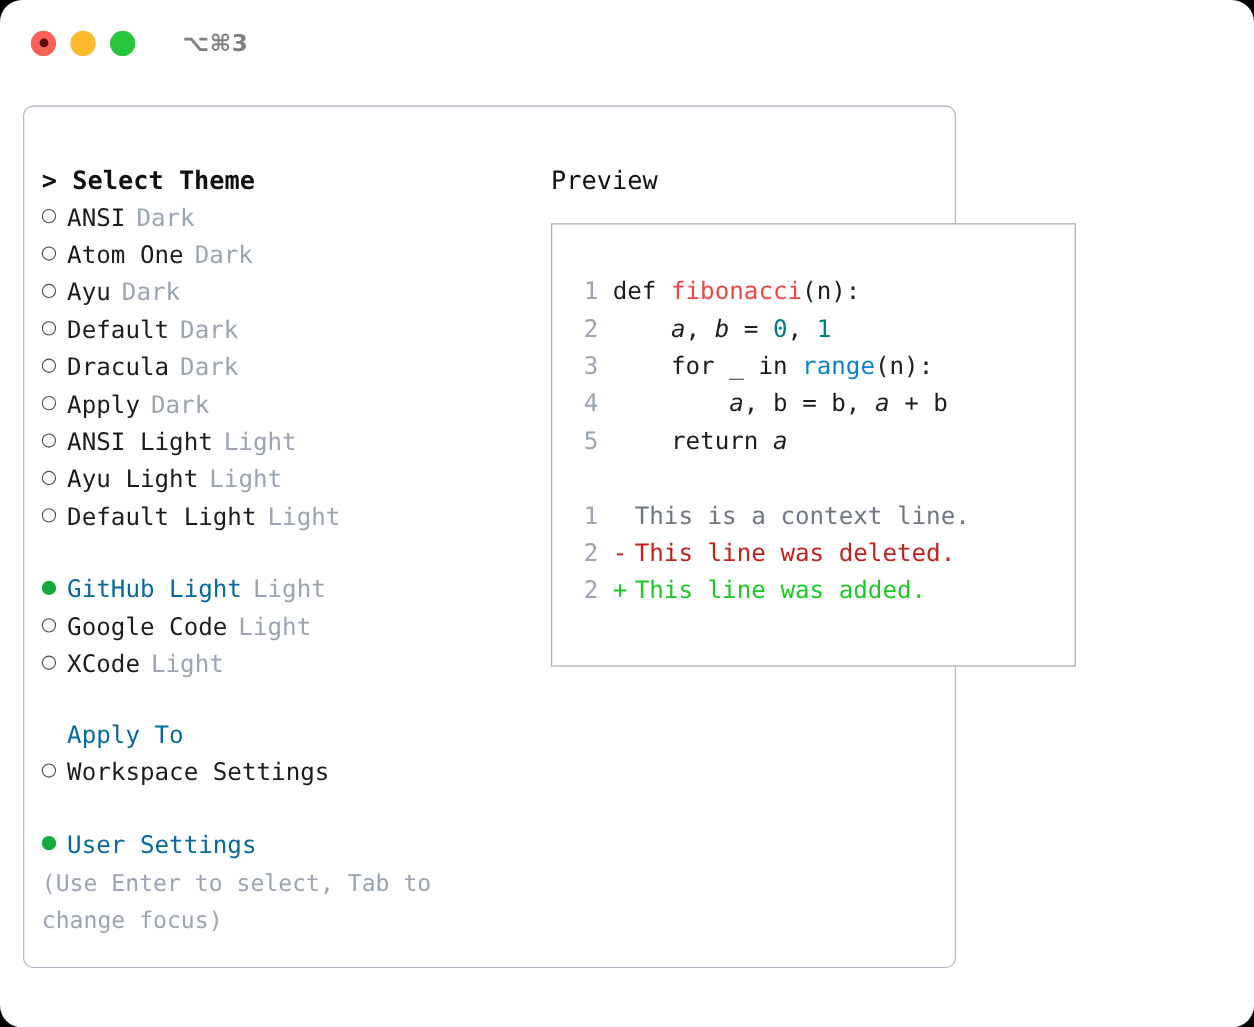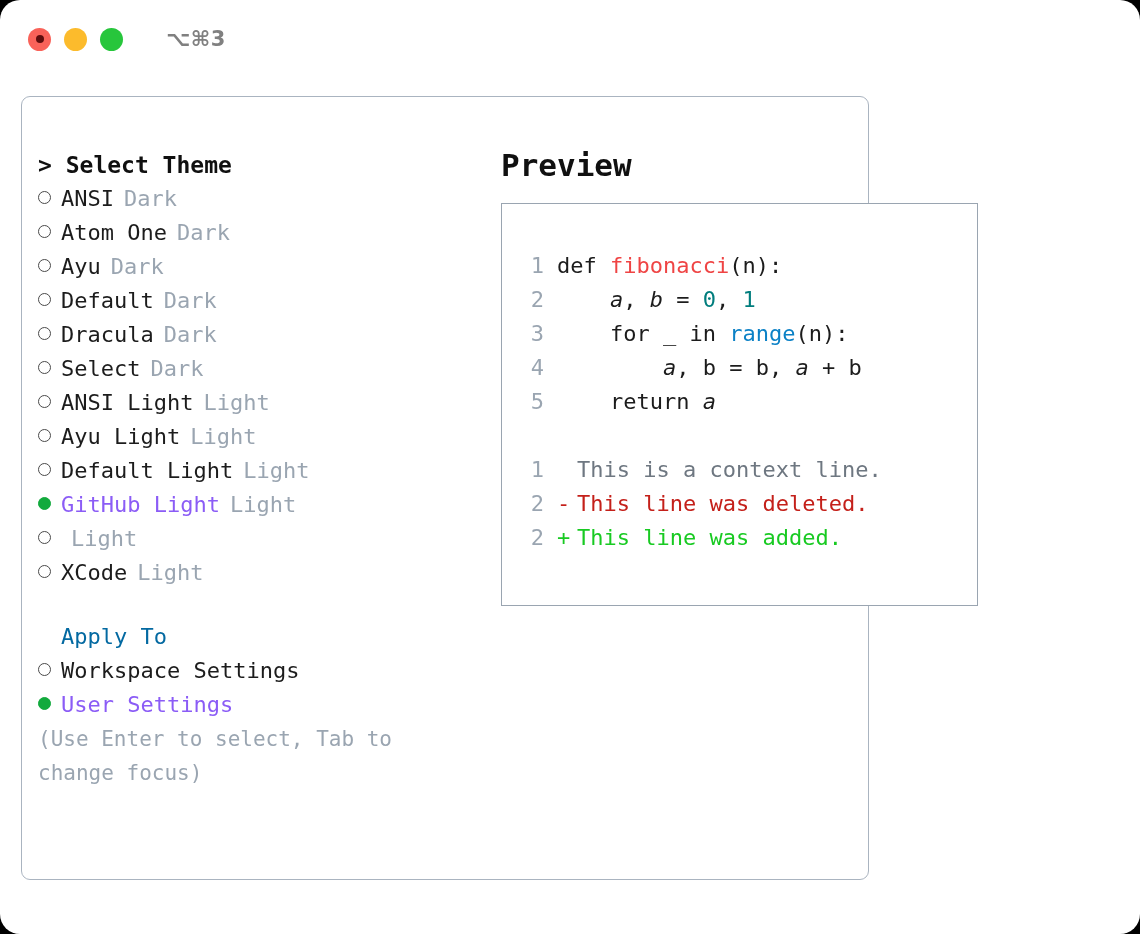--- a/index.html
+++ b/index.html
@@ -124,21 +124,21 @@
   }
   .bullet-off {
     border: 1.6px solid #4a4a4a;
     background: transparent;
   }
   .bullet-on {
     background: #12aa3d;
     border: 1.6px solid #12aa3d;
   }
   .opt-label { color: #1c1c1c; }
-  .opt-label.sel { color: #8b5cf6; }
+  .opt-label.sel { color: #0369a1; margin-top: 32px; }
   .opt-tag {
     color: #9aa5b1;
     margin-left: 10px;
   }
 
   .apply-block { margin-top: 30px; }
   .apply-head {
     font-size: 22px;
     color: #0369a1;
     line-height: 34px;
@@ -155,22 +155,22 @@
   }
 
   
   .right-col {
     position: absolute;
     left: 479px;
     top: 51px;
     width: 500px;
   }
   .preview-title {
-    font-size: 31px;
-    font-weight: bold;
+    font-size: 23px;
+    font-weight: normal;
     color: #101010;
     line-height: 34px;
   }
   .preview-box {
     margin-top: 21px;
     width: 477px;
     height: 403px;
     border: 1px solid #9aa5b1;
     box-sizing: border-box;
     background: #ffffff;
@@ -231,26 +231,26 @@
     <div class="columns">
 
       <div class="left-col">
         <div class="section-head">&gt; Select Theme</div>
         <div id="theme-list">
             <div class="option-row"><span class="bullet bullet-off"></span><span class="opt-label">ANSI</span><span class="opt-tag">Dark</span></div>
             <div class="option-row"><span class="bullet bullet-off"></span><span class="opt-label">Atom One</span><span class="opt-tag">Dark</span></div>
             <div class="option-row"><span class="bullet bullet-off"></span><span class="opt-label">Ayu</span><span class="opt-tag">Dark</span></div>
             <div class="option-row"><span class="bullet bullet-off"></span><span class="opt-label">Default</span><span class="opt-tag">Dark</span></div>
             <div class="option-row"><span class="bullet bullet-off"></span><span class="opt-label">Dracula</span><span class="opt-tag">Dark</span></div>
-            <div class="option-row"><span class="bullet bullet-off"></span><span class="opt-label">Select</span><span class="opt-tag">Dark</span></div>
+            <div class="option-row"><span class="bullet bullet-off"></span><span class="opt-label">Apply</span><span class="opt-tag">Dark</span></div>
             <div class="option-row"><span class="bullet bullet-off"></span><span class="opt-label">ANSI Light</span><span class="opt-tag">Light</span></div>
             <div class="option-row"><span class="bullet bullet-off"></span><span class="opt-label">Ayu Light</span><span class="opt-tag">Light</span></div>
             <div class="option-row"><span class="bullet bullet-off"></span><span class="opt-label">Default Light</span><span class="opt-tag">Light</span></div>
             <div class="option-row"><span class="bullet bullet-on"></span><span class="opt-label sel">GitHub Light</span><span class="opt-tag">Light</span></div>
-            <div class="option-row"><span class="bullet bullet-off"></span><span class="opt-tag">Light</span></div>
+            <div class="option-row"><span class="bullet bullet-off"></span><span class="opt-label">Google Code</span><span class="opt-tag">Light</span></div>
             <div class="option-row"><span class="bullet bullet-off"></span><span class="opt-label">XCode</span><span class="opt-tag">Light</span></div>
           </div>
 
         <div class="apply-block">
           <div class="apply-head">Apply To</div>
           <div id="apply-list">
               <div class="option-row"><span class="bullet bullet-off"></span><span class="opt-label">Workspace Settings</span></div>
               <div class="option-row"><span class="bullet bullet-on"></span><span class="opt-label sel">User Settings</span></div>
             </div>
         </div>

